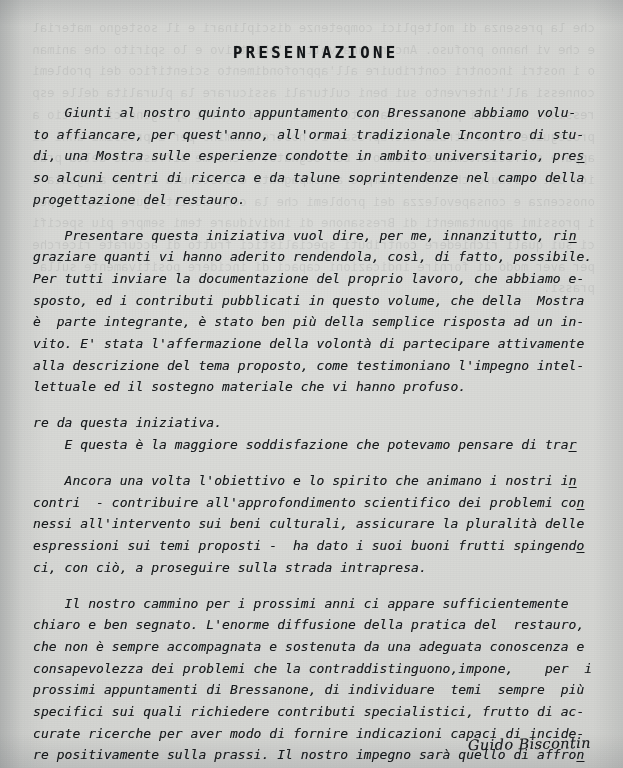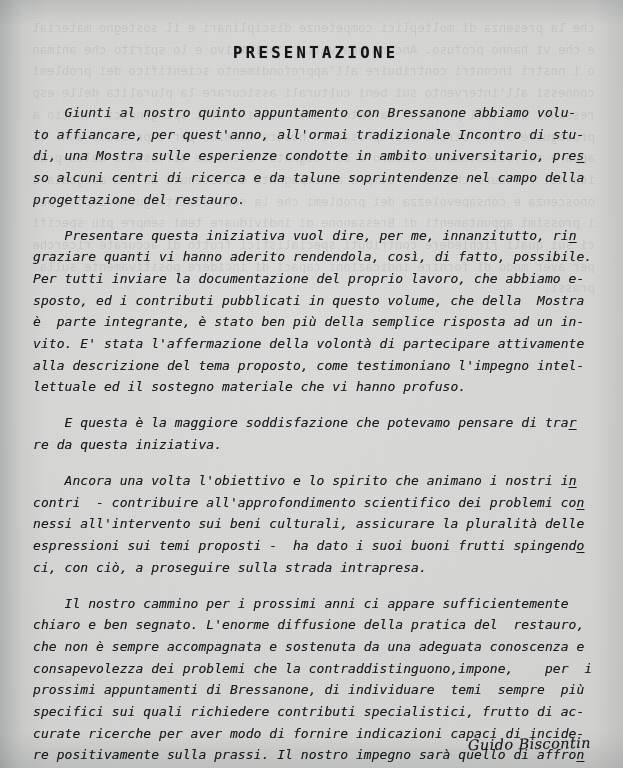--- a/index.html
+++ b/index.html
@@ -149,21 +149,21 @@
   <div id="edge-right"></div>
 
   <div id="content">
 
     <h1 id="doc-title">PRESENTAZIONE</h1>
 
     <div class="body-block" id="body-block">
 
     <p class="para" id="para-1"><span class="ln">    Giunti al nostro quinto appuntamento con Bressanone abbiamo volu-</span><span class="ln">to affiancare, per quest'anno, all'ormai tradizionale Incontro di stu-</span><span class="ln">di, una Mostra sulle esperienze condotte in ambito universitario, pre<span class="u">s</span></span><span class="ln">so alcuni centri di ricerca e da talune soprintendenze nel campo della</span><span class="ln">progettazione del restauro.</span></p>
         <p class="para" id="para-2"><span class="ln">    Presentare questa iniziativa vuol dire, per me, innanzitutto, ri<span class="u">n</span></span><span class="ln">graziare quanti vi hanno aderito rendendola, così, di fatto, possibile.</span><span class="ln">Per tutti inviare la documentazione del proprio lavoro, che abbiamo e-</span><span class="ln">sposto, ed i contributi pubblicati in questo volume, che della  Mostra</span><span class="ln">è  parte integrante, è stato ben più della semplice risposta ad un in-</span><span class="ln">vito. E' stata l'affermazione della volontà di partecipare attivamente</span><span class="ln">alla descrizione del tema proposto, come testimoniano l'impegno intel-</span><span class="ln">lettuale ed il sostegno materiale che vi hanno profuso.</span></p>
-        <p class="para" id="para-3"><span class="ln">    E questa è la maggiore soddisfazione che potevamo pensare di tra<span class="u">r</span></span><span class="ln">re da questa iniziativa.</span></p>
+        <p class="para" id="para-3"><span class="ln">re da questa iniziativa.</span><span class="ln">    E questa è la maggiore soddisfazione che potevamo pensare di tra<span class="u">r</span></span></p>
         <p class="para" id="para-4"><span class="ln">    Ancora una volta l'obiettivo e lo spirito che animano i nostri i<span class="u">n</span></span><span class="ln">contri  - contribuire all'approfondimento scientifico dei problemi co<span class="u">n</span></span><span class="ln">nessi all'intervento sui beni culturali, assicurare la pluralità delle</span><span class="ln">espressioni sui temi proposti -  ha dato i suoi buoni frutti spingend<span class="u">o</span></span><span class="ln">ci, con ciò, a proseguire sulla strada intrapresa.</span></p>
         <p class="para" id="para-5"><span class="ln">    Il nostro cammino per i prossimi anni ci appare sufficientemente</span><span class="ln">chiaro e ben segnato. L'enorme diffusione della pratica del  restauro,</span><span class="ln">che non è sempre accompagnata e sostenuta da una adeguata conoscenza e</span><span class="ln">consapevolezza dei problemi che la contraddistinguono,impone,    per  i</span><span class="ln">prossimi appuntamenti di Bressanone, di individuare  temi  sempre  più</span><span class="ln">specifici sui quali richiedere contributi specialistici, frutto di ac-</span><span class="ln">curate ricerche per aver modo di fornire indicazioni capaci di incide-</span><span class="ln">re positivamente sulla prassi. Il nostro impegno sarà quello di affro<span class="u">n</span></span><span class="ln">tarli in prima persona e di assicurare il più ampio scambio di opinio-</span></p>
       </div>
 
     <div id="signature">Guido Biscontin</div>
 
   </div>
 </div>
 
 </body></html>

